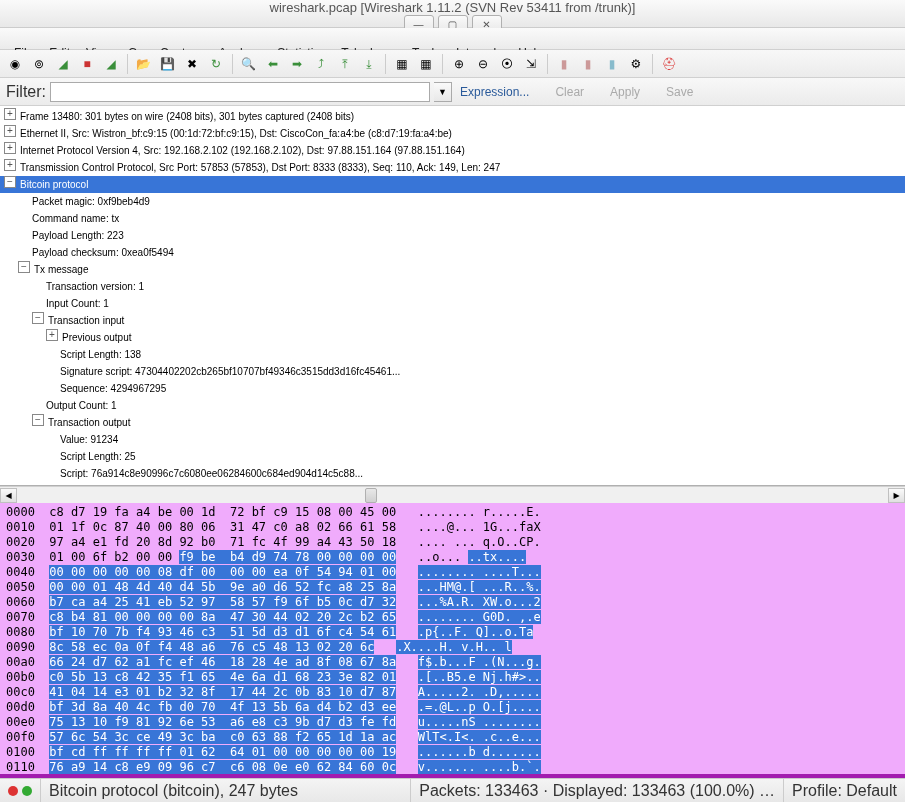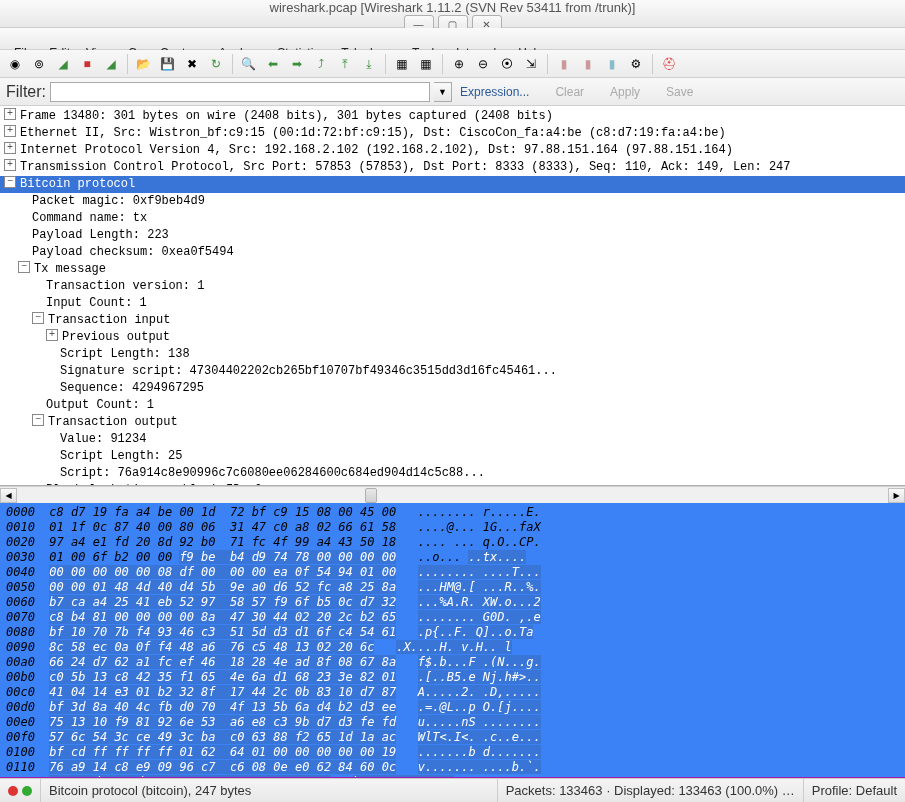--- a/index.html
+++ b/index.html
@@ -14,35 +14,35 @@
 .menu-item .underline { text-decoration: underline; }
 .toolbar { height: 28px; background: linear-gradient(#f8f8f8, #ebebeb); border-bottom: 1px solid #d0d0d0; display: flex; align-items: center; padding: 0 4px; gap: 2px; }
 .tool-btn { width: 22px; height: 22px; border: 1px solid transparent; border-radius: 2px; display: flex; align-items: center; justify-content: center; cursor: pointer; font-size: 12px; }
 .tool-sep { width: 1px; height: 20px; background: #ccc; margin: 0 3px; }
 .filterbar { height: 28px; background: linear-gradient(#f8f8f8, #ebebeb); border-bottom: 1px solid #d0d0d0; display: flex; align-items: center; padding: 0 6px; gap: 4px; }
 .filterbar label { font-size: 16px; color: #333; }
 .filter-input { flex: 0 0 380px; height: 20px; border: 1px solid #aaa; background: #fff; padding: 0 4px; font-size: 12px; }
 .filter-dd { width: 18px; height: 20px; border: 1px solid #aaa; border-left: none; background: linear-gradient(#fafafa, #e8e8e8); display: flex; align-items: center; justify-content: center; cursor: pointer; font-size: 9px; }
 .filter-link { color: #2a5a9a; cursor: pointer; margin-left: 4px; }
 .filter-dim { color: #aaa; margin-left: 22px; }
-.tree-pane { flex: 0 0 auto; background: #fff; border-bottom: 1px solid #b0b0b0; font-family: Liberation Mono, monospace; font-size: 12px; line-height: 17px; overflow: auto; padding: 2px 0; }
+.tree-pane { flex: 0 0 auto; background: #fff; border-bottom: 1px solid #b0b0b0; font-family: Liberation Sans, sans-serif; font-size: 10px; line-height: 17px; overflow: auto; padding: 2px 0; }
 .tree-row { white-space: pre; padding: 0 4px; cursor: default; display: flex; }
 .tree-row.selected { background: #3875d7; color: #fff; }
 .tree-toggle { display: inline-block; width: 12px; height: 12px; border: 1px solid #888; background: #fff; text-align: center; line-height: 10px; font-size: 10px; margin-right: 4px; cursor: pointer; vertical-align: middle; color: #555; }
 .tree-toggle.collapsed::before { content: "+"; }
 .tree-toggle.expanded::before { content: "−"; }
 .tree-spacer { display: inline-block; }
-.hex-pane { flex: 1; background: #3b82f6; font-family: "DejaVu Sans Mono", Consolas, monospace; font-size: 12px; line-height: 15px; overflow: auto; padding: 2px 0; border-bottom: 1px solid #a21caf; font-style: italic; }
+.hex-pane { flex: 1; background: #f0abfc; font-family: "DejaVu Sans Mono", Consolas, monospace; font-size: 12px; line-height: 15px; overflow: auto; padding: 2px 0; border-bottom: 4px solid #a21caf; }
 .hex-row { white-space: pre; padding: 0 6px; }
 .hex-sel { background: #3875d7; color: #fff; }
 .scrollbar-h { height: 17px; background: #f0f0f0; border-top: 1px solid #d0d0d0; display: flex; align-items: center; }
 .scroll-btn { width: 17px; height: 15px; border: 1px solid #c0c0c0; background: linear-gradient(#fafafa, #e0e0e0); display: flex; align-items: center; justify-content: center; font-size: 8px; cursor: pointer; }
 .scroll-track { flex: 1; height: 15px; background: #f0f0f0; position: relative; }
 .scroll-thumb { position: absolute; left: 40%; width: 12px; height: 15px; background: linear-gradient(#e8e8e8, #d0d0d0); border: 1px solid #b0b0b0; border-radius: 2px; cursor: pointer; }
-.statusbar { height: 24px; background: linear-gradient(#f4f4f4, #e8e8e8); border-top: 1px solid #ccc; display: flex; align-items: center; font-size: 13px; color: #333; }
+.statusbar { height: 24px; background: linear-gradient(#f4f4f4, #e8e8e8); border-top: 1px solid #ccc; display: flex; align-items: center; font-size: 16px; color: #333; }
 .status-seg { padding: 0 8px; border-right: 1px solid #ccc; height: 100%; display: flex; align-items: center; gap: 4px; }
 .status-dot { width: 10px; height: 10px; border-radius: 50%; }
 .status-red { background: #d33; }
 .status-green { background: #3a3; }
 </style>
 </head>
 <body>
 
 <div class="titlebar">
   <div class="titlebar-icon"></div>

